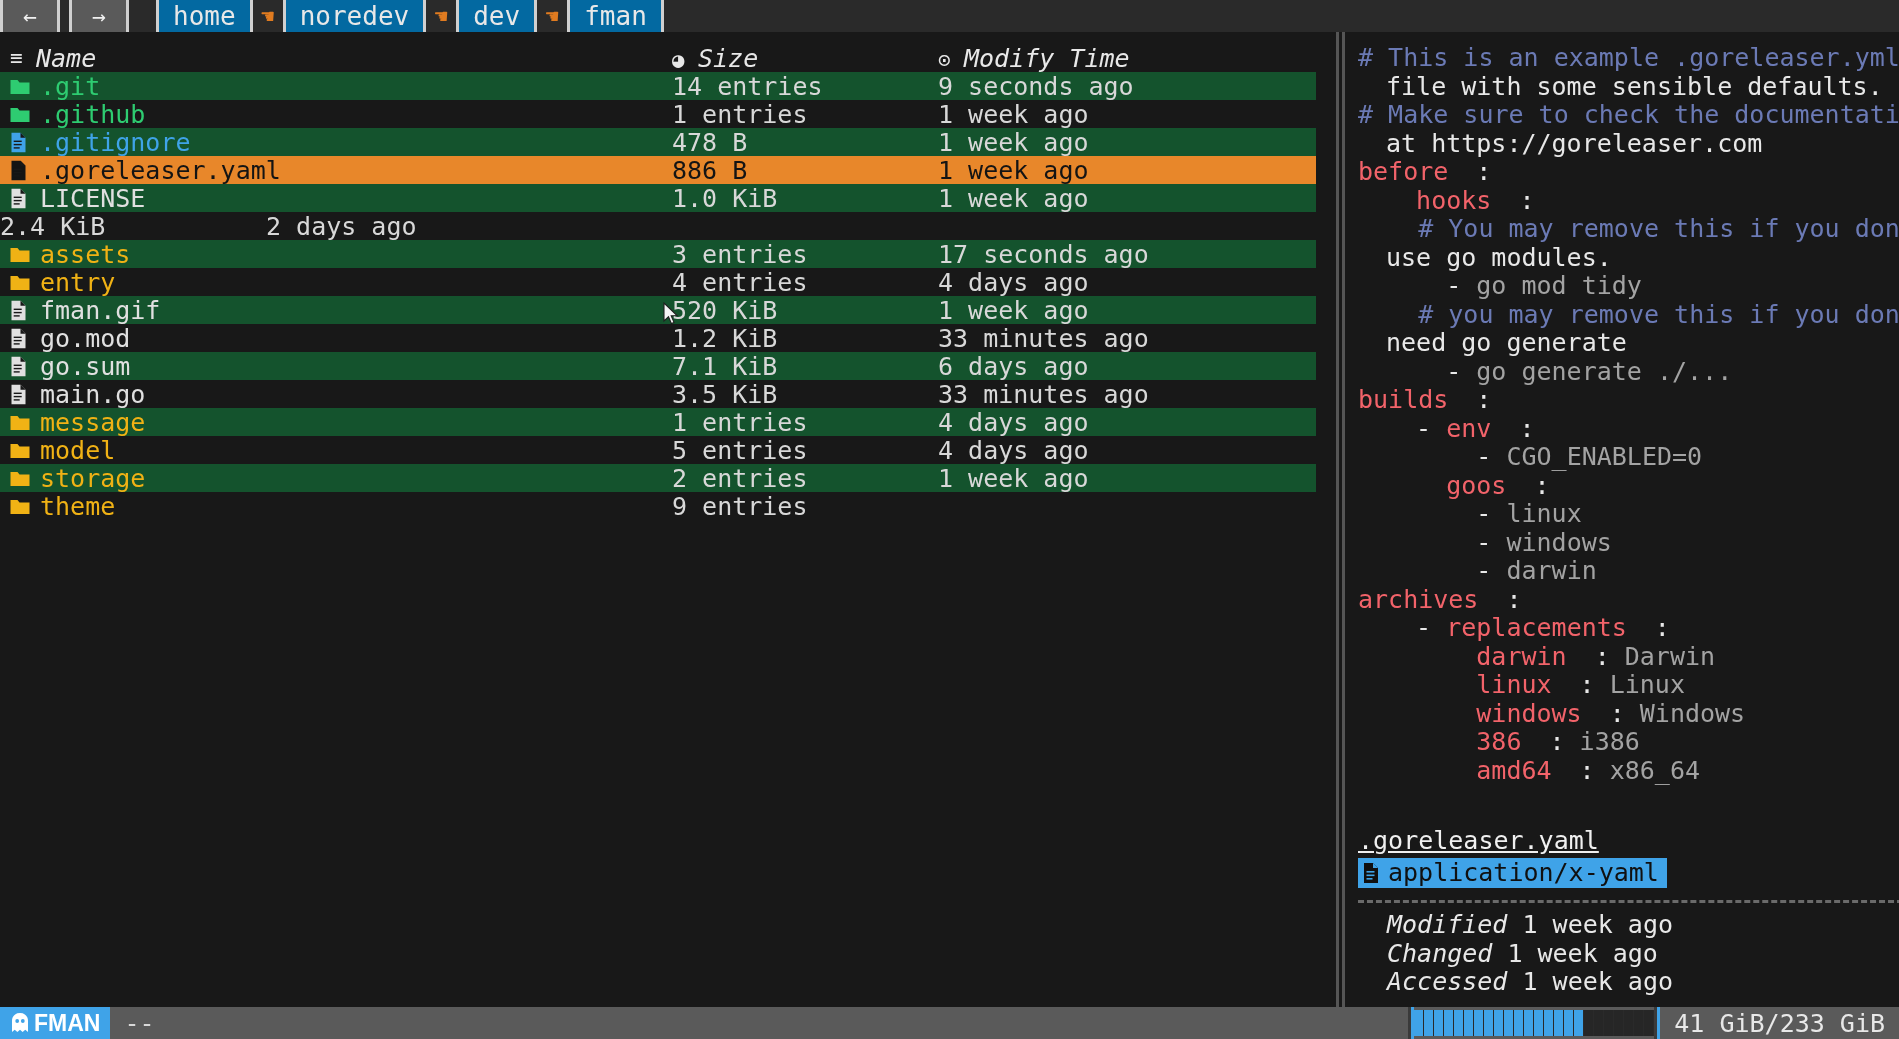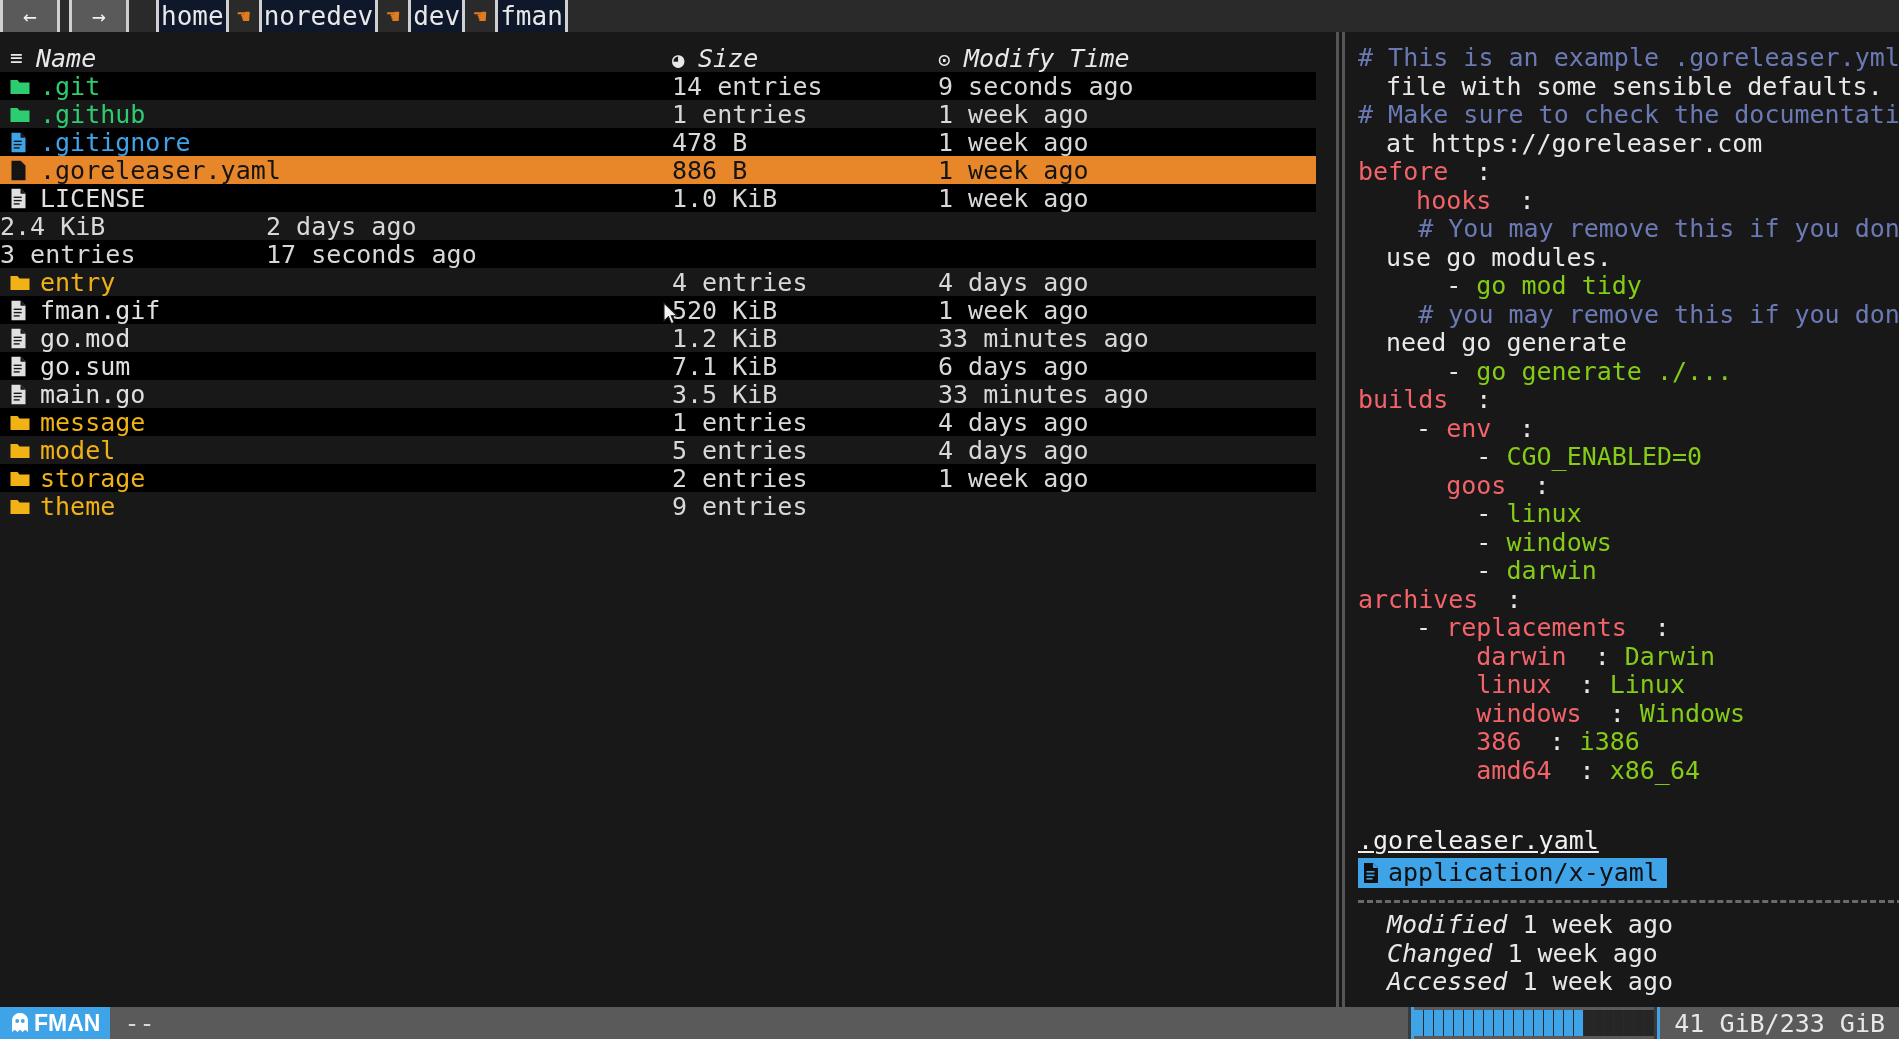--- a/index.html
+++ b/index.html
@@ -42,25 +42,25 @@
     color: #f0f0f0;
     display: flex;
     align-items: center;
     justify-content: center;
     width: 54px;
     font-size: 23px;
     line-height: 1;
     flex: 0 0 auto;
   }
   .crumb {
-    background: #0f172a;
+    background: #0369a1;
     color: #e8e8e8;
     display: flex;
     align-items: center;
-    padding: 0 2px;
+    padding: 0 14px;
     font-size: 26px;
     line-height: 1;
     flex: 0 0 auto;
   }
   .crumbsep {
     color: #e07b20;
     display: flex;
     align-items: center;
     justify-content: center;
     width: 30px;
@@ -137,21 +137,21 @@
     overflow: hidden;
   }
   .hdr-icon {
     display: inline-block;
     width: 26px;
     font-style: normal;
     color: #e8e8e8;
     font-size: 21px;
   }
 
-  .file-row.alt { background: #000000; }
+  .file-row.alt { background: #14532d; }
   .file-row.sel { background: #e8872a; color: #141414; }
 
   .ficon {
     width: 30px;
     flex: 0 0 auto;
     display: inline-flex;
     align-items: center;
     justify-content: flex-start;
   }
   .ficon svg { display: block; }
@@ -188,21 +188,21 @@
     top: 12px;
     left: 10px;
     width: 545px;
     font-size: 25px;
     line-height: 28.5px;
     white-space: pre;
     overflow: hidden;
   }
   .y-com { color: #6b7ab5; }
   .y-key { color: #f2636a; }
-  .y-val { color: #84cc16; }
+  .y-val { color: #a3a3a3; }
   .y-txt { color: #e8e8e8; margin-left: 28px; }
 
   #fileinfo {
     position: absolute;
     left: 10px;
     top: 795px;
     width: 545px;
     font-size: 25px;
     line-height: 28.5px;
   }
@@ -407,20 +407,28 @@
             <span class="fname c-white">LICENSE</span>
           </div>
           <div class="col-size">1.0 KiB</div>
           <div class="col-time">1 week ago</div>
         </div>
         <div class="file-row">
           <div class="col-size">2.4 KiB</div>
           <div class="col-time">2 days ago</div>
         </div>
         <div class="file-row alt">
+          <div class="col-name">
+            <span class="ficon">
+              <svg width="20" height="17" viewBox="0 0 20 17">
+                <path d="M0.5 2 h7 l2 2.4 h10 v11.6 h-19 z" fill="#f0b215"></path>
+              </svg>
+            </span>
+            <span class="fname c-yellow">assets</span>
+          </div>
           <div class="col-size">3 entries</div>
           <div class="col-time">17 seconds ago</div>
         </div>
         <div class="file-row">
           <div class="col-name">
             <span class="ficon">
               <svg width="20" height="17" viewBox="0 0 20 17">
                 <path d="M0.5 2 h7 l2 2.4 h10 v11.6 h-19 z" fill="#f0b215"></path>
               </svg>
             </span>

